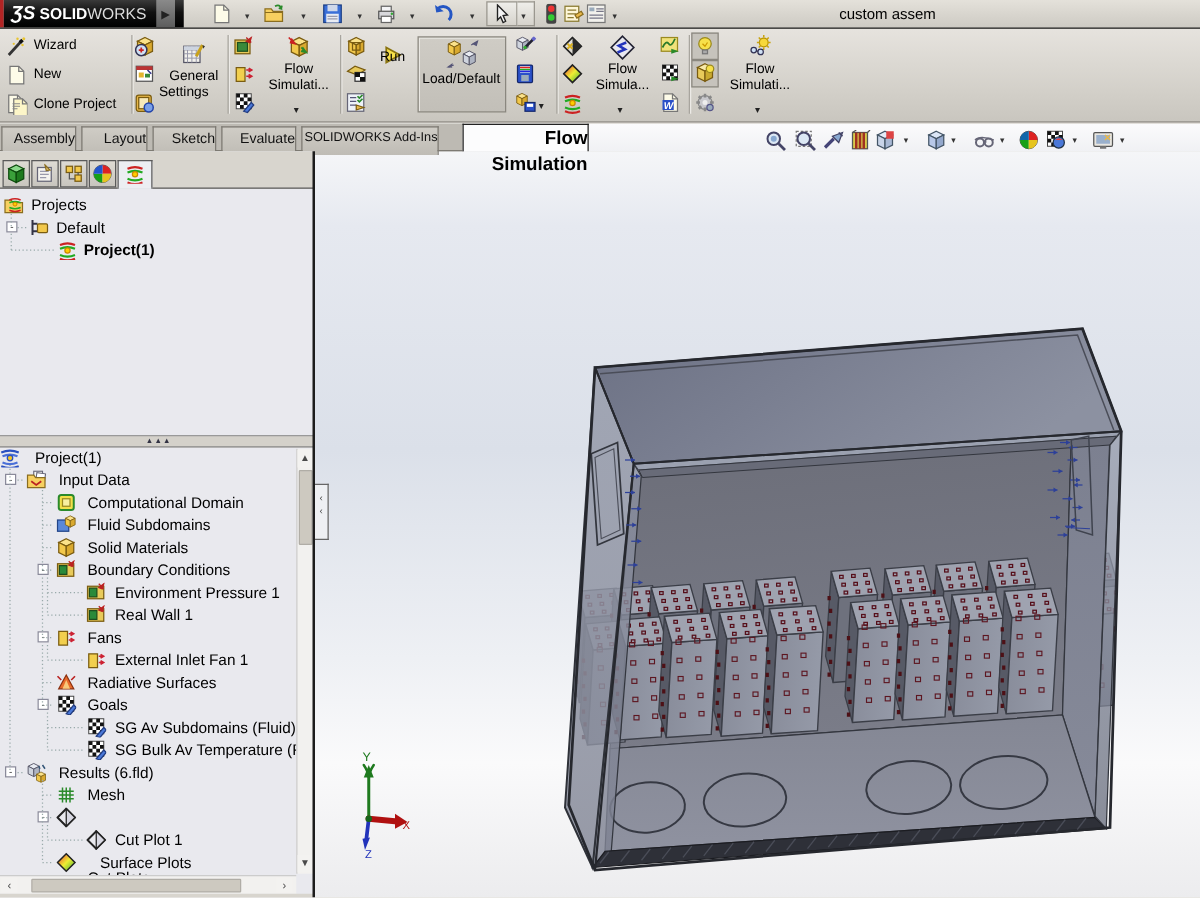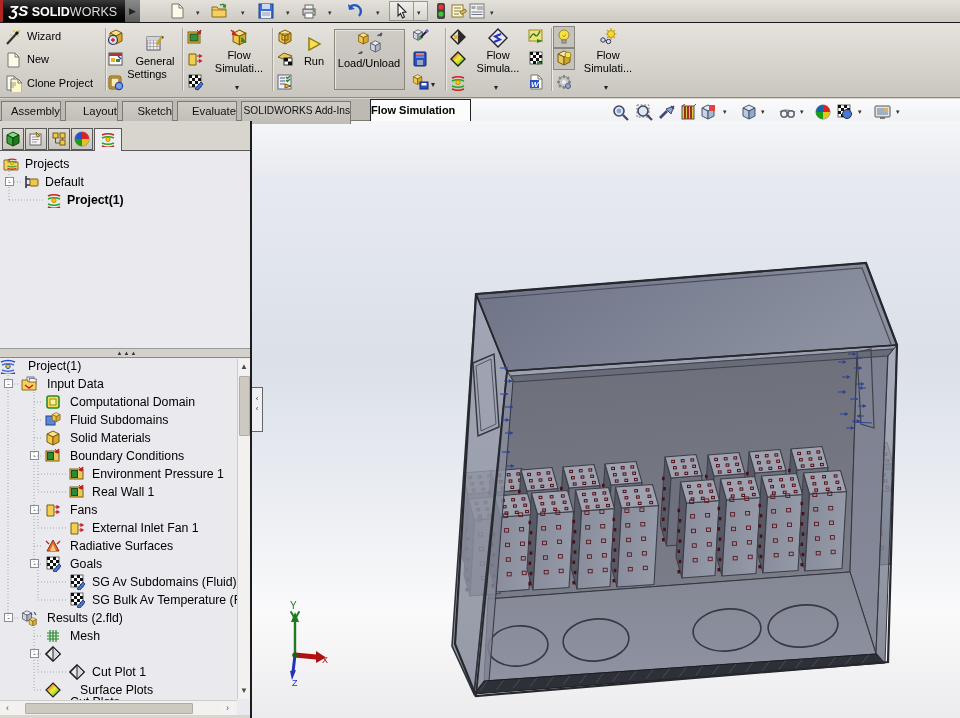--- a/index.html
+++ b/index.html
@@ -1,34 +1,34 @@
 <!DOCTYPE html>
 <html><head><meta charset="utf-8"><title>custom assem</title><style>
 *{margin:0;padding:0;box-sizing:border-box}
 html,body{width:960px;height:718px;overflow:hidden;font-family:"Liberation Sans",sans-serif}
 #app{position:relative;width:960px;height:718px;background:#d8d5ce}
 .abs{position:absolute}
 
 #titlebar{left:0;top:0;width:960px;height:22px;background:linear-gradient(#e4e1da,#cdcac3)}
 #redstrip{left:0;top:0;width:3px;height:22px;background:#b32424}
-#logo{left:3px;top:0;width:122px;height:22px;background:linear-gradient(#3a3a3a,#111 45%,#000);color:#fff;font-size:12.5px;line-height:22px;padding-left:6px;white-space:nowrap;overflow:hidden}
+#logo{left:3px;top:0;width:144px;height:22px;background:linear-gradient(#3a3a3a,#111 45%,#000);color:#fff;font-size:12.5px;line-height:22px;padding-left:6px;white-space:nowrap;overflow:hidden}
 #logoarr{left:125px;top:0;width:15px;height:22px;background:linear-gradient(#8a8a8a,#5c5c5c);color:#222;font-size:9px;line-height:22px;text-align:center}
 #doctitle{left:480px;top:0;width:460px;height:22px;line-height:22px;text-align:center;font-size:12px;color:#000}
 .dd{top:9px;font-size:7px;color:#333}
 
 #ribbon{left:0;top:22px;width:960px;height:76px;background:linear-gradient(#e6e3de,#d2cfc8 70%,#c9c6bf);border-top:1px solid #1a1a1a;border-bottom:1px solid #8f8c85}
 .rsep{position:absolute;top:28px;width:1px;height:63px;background:#a8a59e;box-shadow:1px 0 0 #eceae6}
 .rlab{position:absolute;font-size:11px;color:#000;white-space:nowrap}
 .rlabc{position:absolute;font-size:11px;color:#000;text-align:center;white-space:nowrap}
 #loadbtn{position:absolute;left:334px;top:29px;width:71px;height:61px;background:linear-gradient(#cfccc5,#c2bfb8);border:1px solid #8a877f;box-shadow:inset 1px 1px 0 #e8e6e1}
 
 #tabbar{left:0;top:99px;width:960px;height:22px;background:linear-gradient(180deg,#fbfbfc,#f0f1f4)}
 #tabbargray{left:0;top:0;width:371px;height:22px;background:#bdbab3;border-bottom:1px solid #7d7a73}
 .tab{position:absolute;top:2px;height:23px;background:linear-gradient(#cfccc5,#bfbcb5);border:1px solid #7d7a73;border-bottom:none;font-size:11.3px;color:#111;text-align:right;line-height:18px;white-space:nowrap;overflow:hidden}
-#tabactive{position:absolute;left:370px;top:0;width:101px;height:22px;background:#fcfcfd;border:1px solid #222;border-bottom:none;font-size:11px;font-weight:bold;text-align:left;line-height:21px}
+#tabactive{position:absolute;left:370px;top:0;width:101px;height:22px;background:#fcfcfd;border:1px solid #222;border-bottom:none;font-size:15px;font-weight:bold;text-align:right;line-height:21px}
 
 #lpanel{left:0;top:121px;width:251px;height:597px;background:#e9e9ee}
 .ptab{position:absolute;top:1px;width:22px;height:22px;background:linear-gradient(#dedbd4,#c8c5be);border:1px solid #5a5a5a}
 .trow{position:absolute;font-size:12.3px;color:#000;white-space:nowrap;height:18px;line-height:18px}
 .expb{position:absolute;width:9px;height:9px;background:#fff;border:1px solid #8a8a9a;font-size:8px;line-height:7px;text-align:center;color:#333}
 
 #vsb{position:absolute;left:237px;top:237px;width:14px;height:343px;background:#f3f2f0;border-left:1px solid #d0cdc6}
 #hsb{position:absolute;left:0;top:579px;width:237px;height:15px;background:#f3f2f0;border-top:1px solid #d0cdc6}
 .sbtn{position:absolute;background:#f3f2f0;color:#4a4a4a;text-align:center}
 .sthumb{position:absolute;background:#cdc9c0;border:1px solid #b0ada6;border-radius:1px}
@@ -665,20 +665,21 @@
 <line x1="295" y1="655" x2="293" y2="672" stroke="#2233bb" stroke-width="3"></line>
 <path d="M296 670 l-6 1 l2 9 Z" fill="#2233bb"></path>
 <text x="292" y="686" font-size="9" fill="#2233bb" font-family="Liberation Sans, sans-serif">Z</text>
 <circle cx="295" cy="655" r="2.6" fill="#17651a"></circle>
 </g>
     </svg>
 <div id="titlebar" class="abs"></div>
 <div id="redstrip" class="abs"></div>
 <div id="logo" class="abs"><span style="font-style:italic;font-weight:bold;font-size:15px">ƷS</span> <b>SOLID</b><span style="color:#ddd">WORKS</span></div>
 <div id="logoarr" class="abs">▶</div>
+<div id="doctitle" class="abs">custom assem</div>
 <svg class="abs" style="left:169px;top:3px" width="17" height="17" viewBox="0 0 17 17">
       <path d="M3 1 h7 l4 4 v10 h-11 Z" fill="#fdfbe8" stroke="#777" stroke-width="1"></path>
       <path d="M10 1 v4 h4" fill="none" stroke="#777" stroke-width="1"></path>
     </svg>
 <div class="abs dd" style="left:196px">▾</div>
 <svg class="abs" style="left:211px;top:3px" width="17" height="17" viewBox="0 0 17 17">
       <path d="M1 4 l5 0 1.5 2 7.5 0 0 8 -14 0 Z" fill="#f7d060" stroke="#8a6d1f" stroke-width="1"></path>
       <path d="M1 7 l14 0" stroke="#8a6d1f" stroke-width=".8"></path>
       <path d="M9 2 q4 -2 5 2 l-2 -.5 M14 4 l.5 -2.5" stroke="#2a8a2a" fill="none" stroke-width="1.4"></path>
     </svg>
@@ -830,37 +831,37 @@
     </svg>
 <svg class="abs" style="left:277px;top:74px" width="17" height="18" viewBox="0 0 17 18">
       <rect x="1" y="1" width="13" height="14" fill="#eef2f8" stroke="#667"></rect>
       <path d="M3 4 h5 M3 7 h5 M3 10 h5" stroke="#557" stroke-width="1"></path>
       <path d="M9 3 l1.5 1.5 2.5 -2.5 M9 6 l1.5 1.5 2.5 -2.5" stroke="#2a8a2a" stroke-width="1.4" fill="none"></path>
       <path d="M8 10 l6 2 -6 2 Z" fill="#e8b84a" stroke="#7a5c10"></path>
     </svg>
 <svg class="abs" style="left:306px;top:36px" width="17" height="16" viewBox="0 0 17 16">
       <path d="M3 2 L14 8 L3 14 Z" fill="#f7e04a" stroke="#8a7410" stroke-width="1.4"></path>
     </svg>
-<div class="rlabc" style="left:254px;top:55px;width:120px">Run</div>
+<div class="rlabc" style="left:254px;top:40px;width:120px">Run</div>
 <div id="loadbtn" class="abs"></div>
 <svg class="abs" style="left:357px;top:32px" width="26" height="22" viewBox="0 0 26 22">
       <g transform="scale(0.8)">
         <path d="M8 1 L14 4 L8 7 L2 4 Z" fill="#fbe28a" stroke="#7a5c10"></path>
         <path d="M2 4 L8 7 L8 15 L2 12 Z" fill="#f2c84b" stroke="#7a5c10"></path>
         <path d="M14 4 L8 7 L8 15 L14 12 Z" fill="#d9a92f" stroke="#7a5c10"></path>
       </g>
       <g transform="translate(12,8) scale(0.8)">
         <path d="M8 1 L14 4 L8 7 L2 4 Z" fill="#e8ebf2" stroke="#556"></path>
         <path d="M2 4 L8 7 L8 15 L2 12 Z" fill="#cfd4de" stroke="#556"></path>
         <path d="M14 4 L8 7 L8 15 L14 12 Z" fill="#aeb4c2" stroke="#556"></path>
       </g>
       <path d="M20 4 l5 -3 M25 1 l-1 3.2 L21.5 3 Z" stroke="#557" fill="#557" stroke-width="1"></path>
       <path d="M6 20 l-5 2 M1 22 l3.2 .8 L4.5 19.5 Z" stroke="#557" fill="#557" stroke-width="1"></path>
     </svg>
-<div class="rlabc" style="left:309px;top:57px;width:120px">Load/Unload</div>
+<div class="rlabc" style="left:309px;top:57px;width:120px">Load/Default</div>
 <svg class="abs" style="left:412px;top:29px" width="17" height="18" viewBox="0 0 17 18">
       <g transform="scale(0.75)">
         <path d="M8 1 L14 4 L8 7 L2 4 Z" fill="#e8ebf2" stroke="#556"></path>
         <path d="M2 4 L8 7 L8 15 L2 12 Z" fill="#cfd4de" stroke="#556"></path>
         <path d="M14 4 L8 7 L8 15 L14 12 Z" fill="#aeb4c2" stroke="#556"></path>
       </g>
       <path d="M15 2 L8 9" stroke="#223" stroke-width="2"></path>
       <path d="M14 1 l2 2" stroke="#66c" stroke-width="3"></path>
       <circle cx="8" cy="9" r="1.4" fill="#3a3"></circle>
     </svg>
@@ -1247,21 +1248,21 @@
         <path d="M2 4 L8 7 L8 15 L2 12 Z" fill="#cfd4de" stroke="#556"></path>
         <path d="M14 4 L8 7 L8 15 L14 12 Z" fill="#aeb4c2" stroke="#556"></path>
       </g>
       <path d="M13 2 l2 3 M10 3 l1 2" stroke="#357" stroke-width="1.2"></path>
       <g transform="translate(7,7) scale(0.6)">
         <path d="M8 1 L14 4 L8 7 L2 4 Z" fill="#fbe28a" stroke="#7a5c10"></path>
         <path d="M2 4 L8 7 L8 15 L2 12 Z" fill="#f2c84b" stroke="#7a5c10"></path>
         <path d="M14 4 L8 7 L8 15 L14 12 Z" fill="#d9a92f" stroke="#7a5c10"></path>
       </g>
     </svg>
-<div class="trow" style="left:47px;top:609px;">Results (2.fld)</div>
+<div class="trow" style="left:47px;top:609px;">Results (6.fld)</div>
 <svg class="abs" style="left:45px;top:628px" width="16" height="16" viewBox="0 0 16 16">
       <path d="M2 5 h12 M2 8 h12 M2 11 h12 M5 2 v12 M8 2 v12 M11 2 v12" stroke="#2a8a2a" stroke-width="1.2"></path>
     </svg>
 <div class="trow" style="left:70px;top:627px;">Mesh</div>
 <div class="expb abs" style="left:30px;top:649px">-</div>
 <svg class="abs" style="left:45px;top:646px" width="16" height="16" viewBox="0 0 16 16">
       <path d="M8 1 L15 8 L8 15 L1 8 Z" fill="none" stroke="#222" stroke-width="1.6"></path>
       <path d="M8 1 L15 8 L8 15 Z" fill="#d8d8e2" stroke="#222" stroke-width="1"></path>
     </svg>
 <div class="trow" style="left:70px;top:645px;margin-top:48px;">Cut Plots</div>

